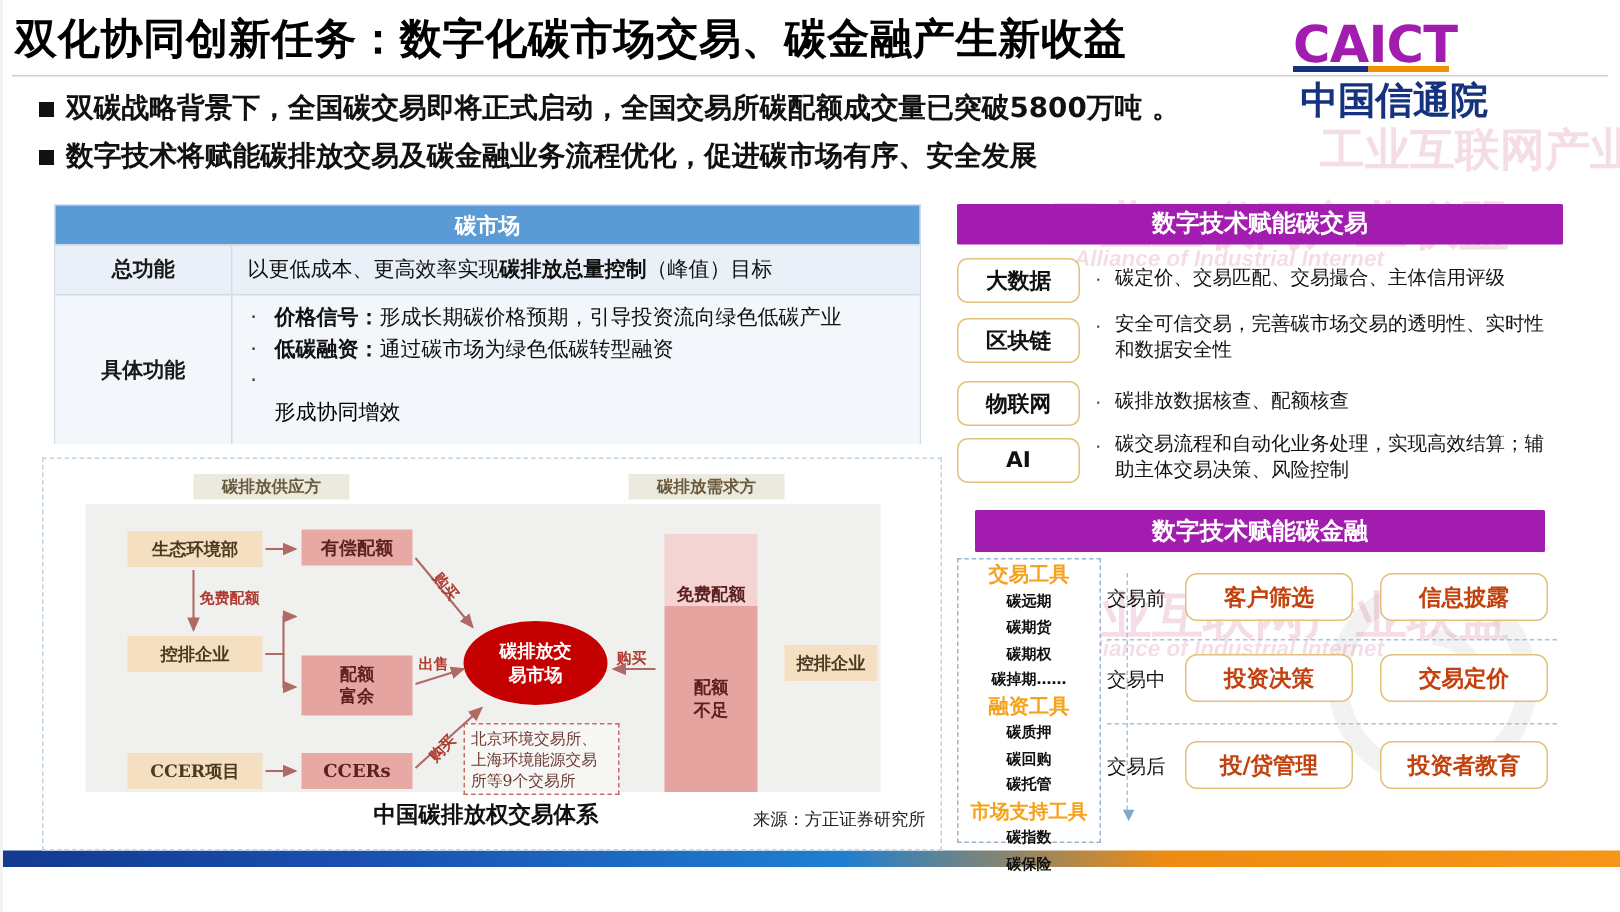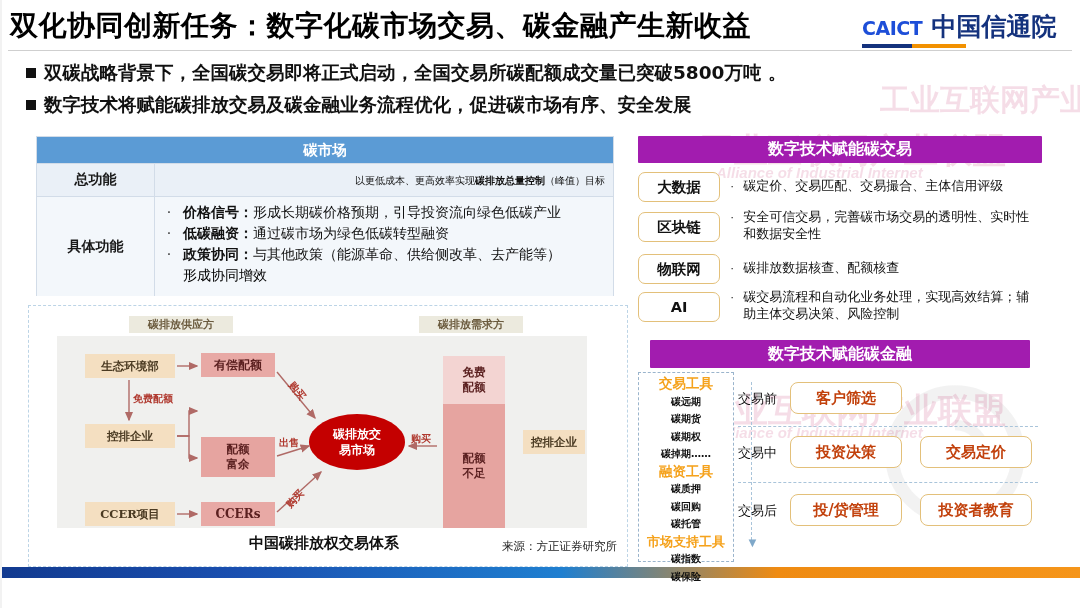--- a/index.html
+++ b/index.html
@@ -14,22 +14,22 @@
   
   .wm { position: absolute; pointer-events: none; opacity: .14; color: #be185d;
         font-weight: 700; white-space: nowrap; z-index: 2; }
   .wm-gear { position:absolute; z-index:1; opacity:.10; pointer-events:none; }
 
   
   .title-row { position: absolute; left: 10px; top: 6px; width: 1060px; height: 42px; }
   .title { font-size: 28px; font-weight: 700; letter-spacing: .5px; color: #000;
            font-family: "DejaVu Sans", sans-serif; line-height: 40px; white-space: nowrap; }
   .logo { position: absolute; right: 6px; top: 10px; width: 212px; height: 40px; }
-  .logo-caict { font-family: "DejaVu Sans", sans-serif; font-weight: 800; font-size: 19px;
-                color: #1d4ed8; letter-spacing: -.5px; display: inline-block; }
+  .logo-caict { font-family: "DejaVu Sans", sans-serif; font-weight: 800; font-size: 34px;
+                color: #a21caf; letter-spacing: -.5px; display: inline-block; }
   .logo-cn { font-family: "DejaVu Sans", sans-serif; font-weight: 700; font-size: 25px;
              color: #14327d; display: inline-block; margin-left: 5px; letter-spacing: 0px;}
   .logo-bar { position: absolute; left: 0; top: 34px; width: 104px; height: 4px;
               background: linear-gradient(90deg,#14327d 0 48%, #f29100 48% 100%); }
   .hr { position: absolute; left: 8px; top: 50px; width: 1064px; height: 1px; background: #cfcfcf; }
 
   
   .bullet { position: absolute; display: flex; align-items: flex-start; gap: 8px; }
   .bullet .sq { width: 10px; height: 10px; background: #111; margin-top: 8px; flex: none; }
   .bullet .tx { font-size: 18.5px; font-weight: 700; color: #111; white-space: nowrap;
@@ -45,22 +45,22 @@
   .tbl { position: absolute; left: 36px; top: 136px; width: 578px; height: 160px;
          border: 1px solid #d2dce8; background:#fff; z-index: 3; }
   .tbl-head { height: 26px; background: #5b9bd5; font-size: 14.5px; }
   .tbl-row { display:flex; border-top:1px solid #d2dce8; }
   .tbl-c1 { width: 118px; flex:none; display:flex; align-items:center; justify-content:center;
             font-size: 14px; font-weight:700; color:#1a1a1a; font-family:"DejaVu Sans", sans-serif;
             border-right:1px solid #d2dce8; }
   .tbl-c2 { flex:1; padding: 5px 8px 5px 10px; }
   .row-a { background: #eaf0f7; height: 33px; }
   .row-b { background: #f3f7fb; height: 100px; }
-  .r1-txt { font-size: 10px; color:#111; font-family:"DejaVu Sans", sans-serif;
-            line-height:23px; text-align:right; }
+  .r1-txt { font-size: 14px; color:#111; font-family:"DejaVu Sans", sans-serif;
+            line-height:23px; text-align:left; }
   .r1-txt b { font-weight: 700; }
   .li { display:flex; gap:10px; font-size:14px; color:#111; line-height:21px;
         font-family:"DejaVu Sans", sans-serif; }
   .li .dot { flex:none; width:8px; text-align:center; color:#333; font-size:14px;}
   .li b { font-weight:700; }
   .li-cont { margin-left:18px; font-size:14px; line-height:21px; font-family:"DejaVu Sans", sans-serif;}
 
   
   .diagram { position:absolute; left:28px; top:305px; width:600px; height:262px;
              border:1px dashed #bcd4e6; background:#fff; z-index:3; }
@@ -196,21 +196,20 @@
         <div class="li">
           <span class="dot">·</span>
           <span><b>价格信号：</b><span>形成长期碳价格预期，引导投资流向绿色低碳产业</span></span>
         </div>
         <div class="li">
           <span class="dot">·</span>
           <span><b>低碳融资：</b><span>通过碳市场为绿色低碳转型融资</span></span>
         </div>
         <div class="li">
           <span class="dot">·</span>
-          <span><b>政策协同：</b><span>与其他政策（能源革命、供给侧改革、去产能等）</span></span>
         </div>
         <div class="li-cont">形成协同增效</div>
       </div>
     </div>
   </div>
 
   <div class="diagram">
     <div class="dg-inner"></div>
 
     <div class="tag" style="left:100px; top:10px; width:104px; height:17px;">碳排放供应方</div>
@@ -225,22 +224,23 @@
         <span>富余</span>
     </div>
 
     <div class="bx bx-tan" style="left:56px; top:196px; width:90px; height:24px;">CCER项目</div>
     <div class="bx bx-red" style="left:172px; top:196px; width:74px; height:24px;">CCERs</div>
 
     <div class="ellipse" style="left:280px; top:108px; width:96px; height:56px; flex-direction:column;">
       <span>碳排放交</span>
         <span>易市场</span>
     </div>
-
-    <div class="bx bx-pink-l" style="left:414px; top:50px; width:62px; height:48px; flex-direction:column;">
+    <div class="dashbox" style="left:280px; top:176px; width:104px; height:48px;">北京环境交易所、上海环境能源交易所等9个交易所</div>
+
+    <div class="bx bx-pink-l" style="left:414px; top:50px; width:62px; height:48px; flex-direction:row;align-items:flex-end;">
       <span>免费</span>
         <span>配额</span>
     </div>
     <div class="bx bx-pink-d" style="left:414px; top:98px; width:62px; height:124px; flex-direction:column;">
       <span>配额</span>
         <span>不足</span>
     </div>
     <div class="bx bx-tan" style="left:494px; top:124px; width:62px; height:24px;">控排企业</div>
 
     <svg style="position:absolute; left:0; top:0; width:590px; height:262px; pointer-events:none;">
@@ -317,20 +317,21 @@
     </div>
 
     <div class="arrowline" style="top:42px; height:158px;"></div>
     <div class="arrowhead" style="left:108px; top:198px;">▼</div>
 
     <div class="sep" style="top:86px;"></div>
     <div class="sep" style="top:142px;"></div>
 
     <div class="stage" style="top:50px;">交易前</div>
     <div class="pill" style="left:152px; top:42px; width:112px;">客户筛选</div>
+    <div class="pill" style="left:282px; top:42px; width:112px;">信息披露</div>
 
     <div class="stage" style="top:104px;">交易中</div>
     <div class="pill" style="left:152px; top:96px; width:112px;">投资决策</div>
     <div class="pill" style="left:282px; top:96px; width:112px;">交易定价</div>
 
     <div class="stage" style="top:162px;">交易后</div>
     <div class="pill" style="left:152px; top:154px; width:112px;">投/贷管理</div>
     <div class="pill" style="left:282px; top:154px; width:112px;">投资者教育</div>
   </div>
 

